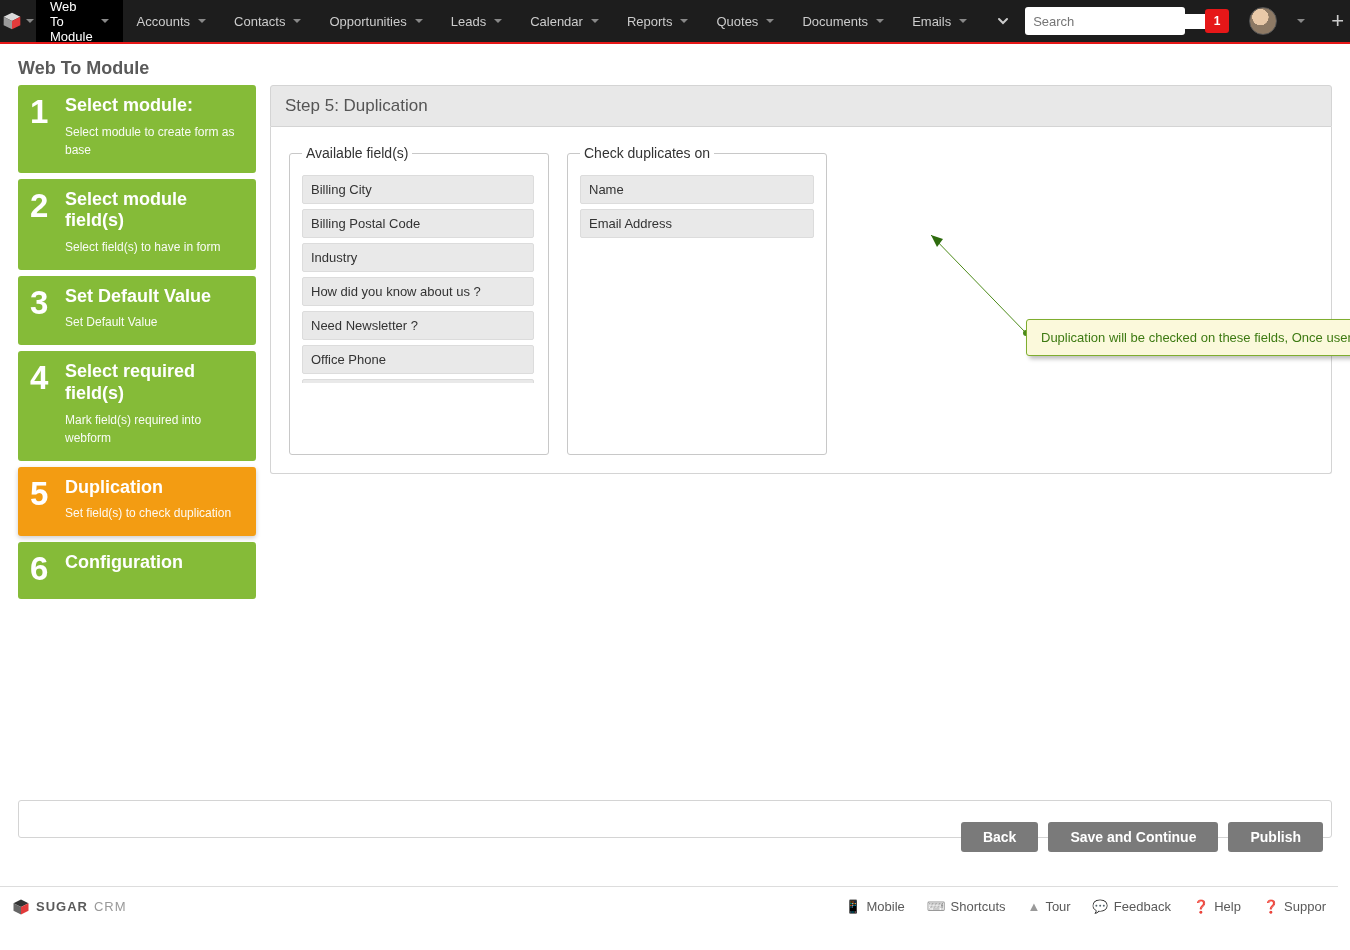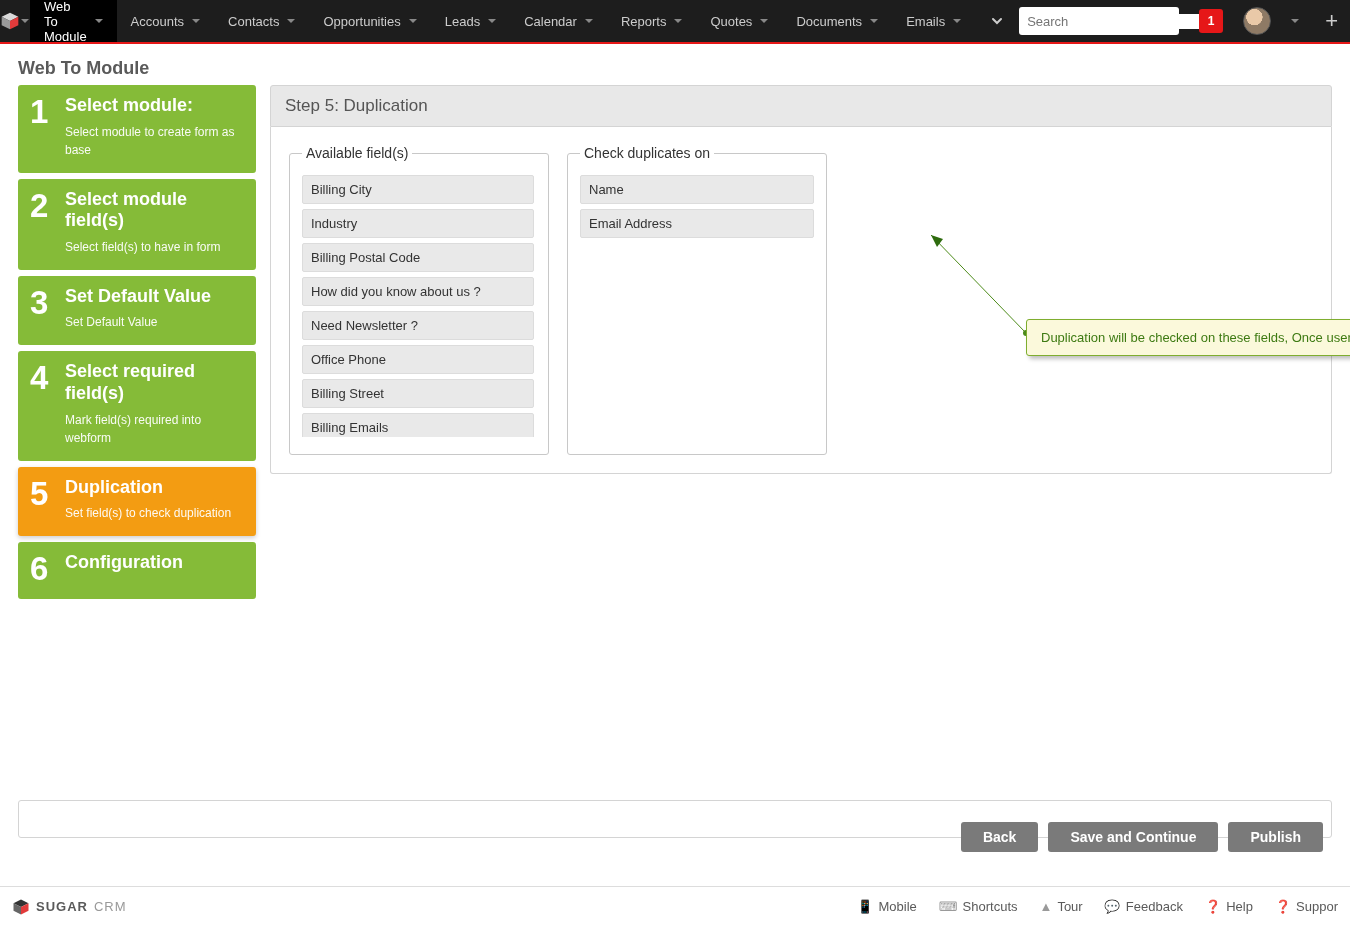--- a/index.html
+++ b/index.html
@@ -47,21 +47,20 @@
 .nav-caret { width:0;height:0;border-left:4px solid transparent;border-right:4px solid transparent;border-top:4px solid #888; }
 .nav-more {
   display:flex;align-items:center;justify-content:center;
   padding:0 14px;color:#ccc;font-size:18px;font-weight:bold;cursor:pointer;
 }
 .topnav-right {
   margin-left: auto;
   display: flex;
   align-items: center;
   gap: 20px;
-  padding-right: 6px;
 }
 .search-box {
   background: #fff;
   border-radius: 3px;
   height: 28px;
   width: 160px;
   display: flex;
   align-items: center;
   padding: 0 8px;
 }
@@ -161,21 +160,21 @@
   padding: 14px 12px;
   width: 260px;
   height: 310px;
 }
 fieldset.panel legend {
   font-size: 14px;
   color: #333;
   padding: 0 4px;
 }
 .scroll-list {
-  height: 262px;
+  height: 208px;
   overflow-y: scroll;
   padding-right: 2px;
 }
 .list-item {
   background: #e9e9e9;
   border: 1px solid #dcdcdc;
   border-radius: 2px;
   padding: 6px 8px;
   margin-bottom: 5px;
   font-size: 13px;
@@ -230,21 +229,21 @@
   border-radius: 3px;
   padding: 7px 22px;
   font-size: 14px;
   font-weight: bold;
   cursor: pointer;
   margin-top: 36px;
 }
 
 .page-footer {
   position: absolute;
-  left: 0; right: 0;
+  left: 0; right: 12px;
   top: 886px;
   height: 40px;
   border-top: 1px solid #ddd;
   display: flex;
   align-items: center;
   padding: 0 12px;
   font-size: 13px;
   color: #5a5a5a;
 }
 .footer-logo { display:flex;align-items:center;gap:6px;font-weight:bold;letter-spacing:1px; }
@@ -383,22 +382,22 @@
         </div>
       </div>
     </div>
   <div class="main">
     <div class="main-header">Step 5: Duplication</div>
     <div class="main-body">
       <fieldset class="panel">
         <legend>Available field(s)</legend>
         <div class="scroll-list" id="avail-list">
             <div class="list-item">Billing City</div>
+            <div class="list-item">Billing Postal Code</div>
             <div class="list-item">Industry</div>
-            <div class="list-item">Billing Postal Code</div>
             <div class="list-item">How did you know about us ?</div>
             <div class="list-item">Need Newsletter ?</div>
             <div class="list-item">Office Phone</div>
             <div class="list-item">Billing Street</div>
             <div class="list-item">Billing Emails</div>
           </div>
       </fieldset>
       <fieldset class="panel">
         <legend>Check duplicates on</legend>
         <div id="dup-list">

